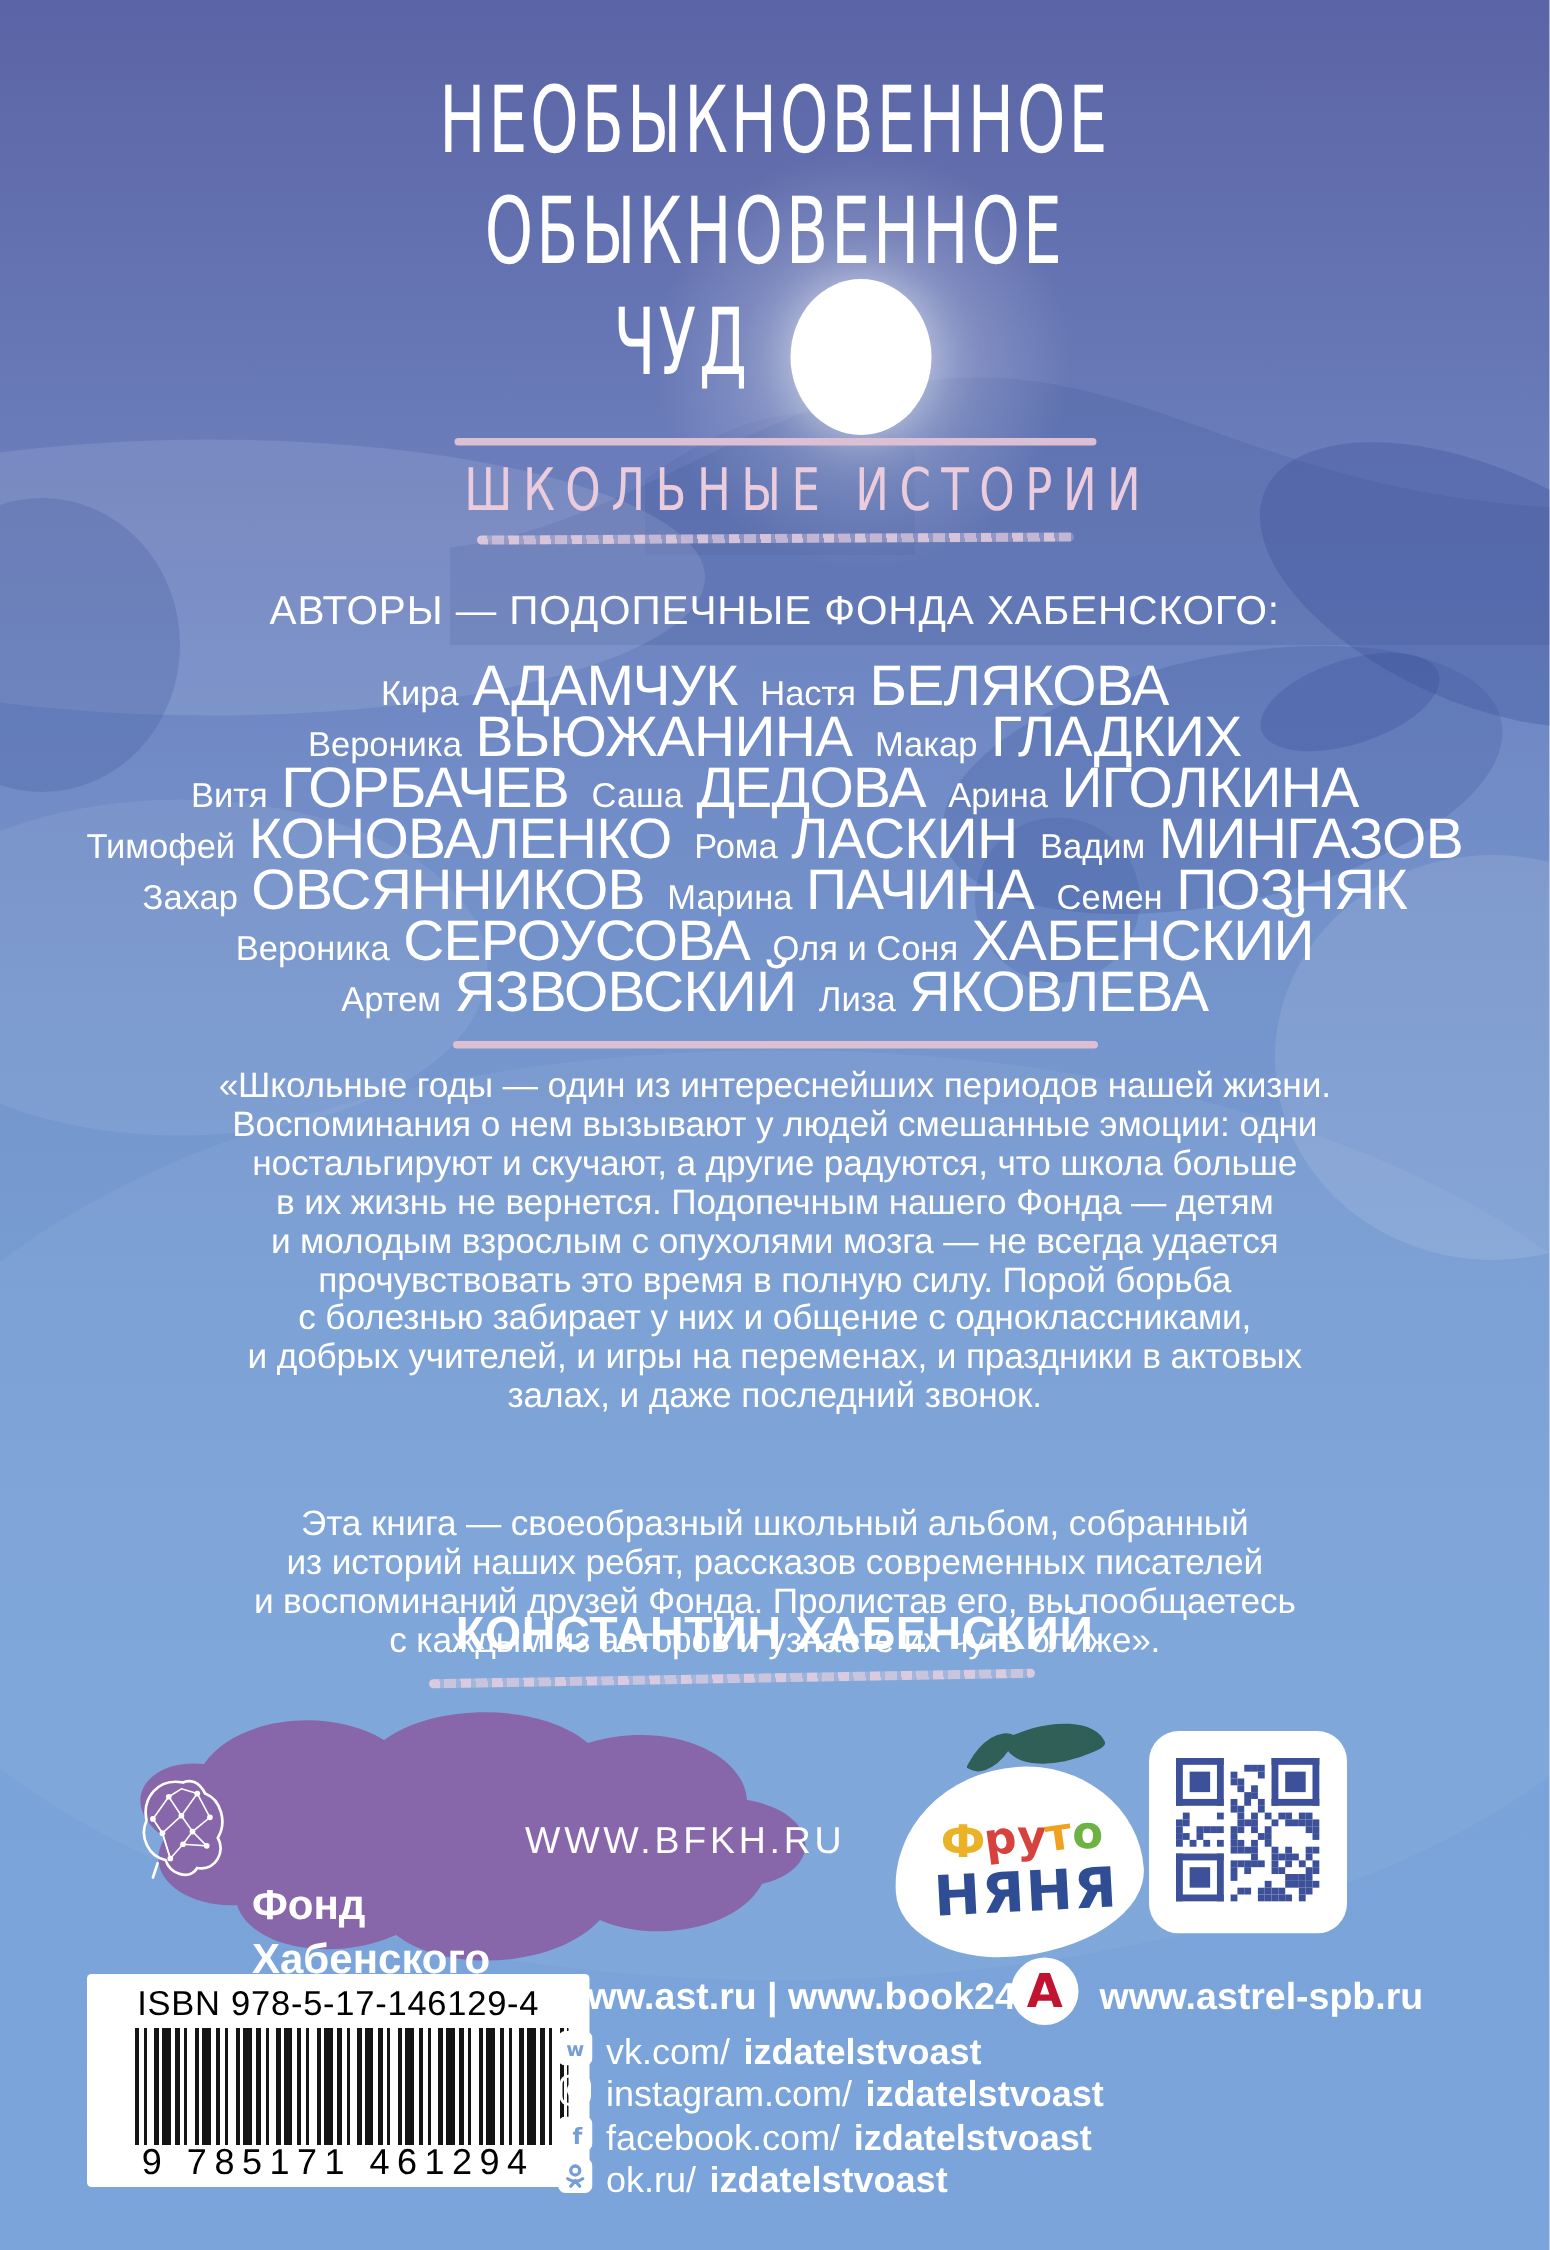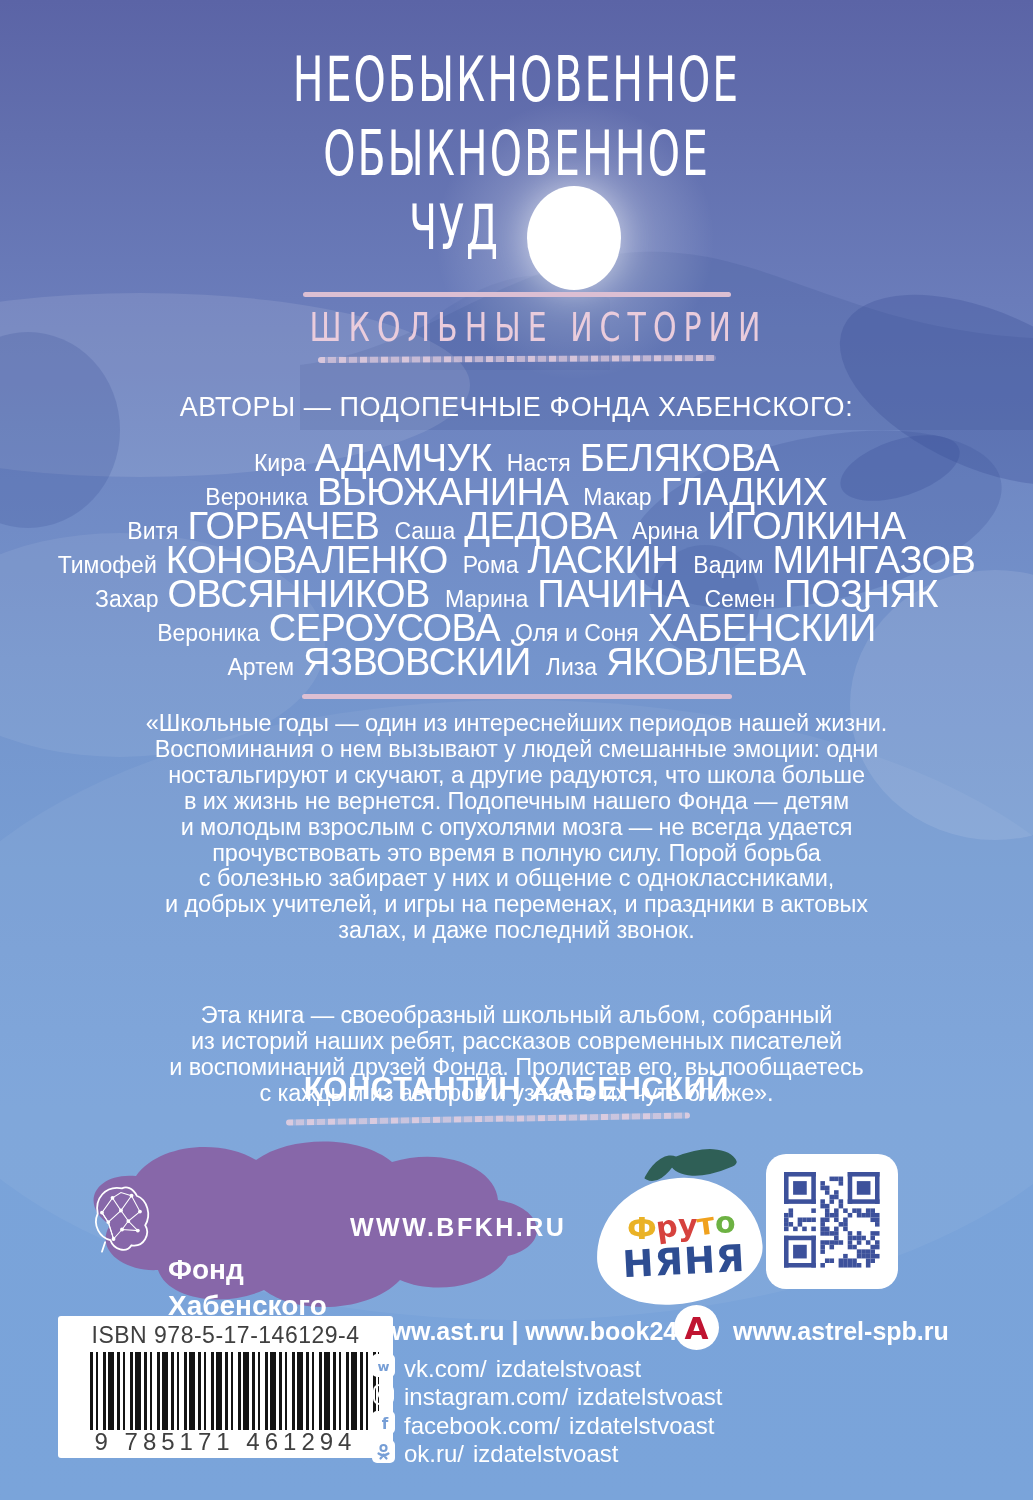--- a/index.html
+++ b/index.html
@@ -29,43 +29,43 @@
   .author-line{display:flex;justify-content:center;align-items:baseline;gap:15px;height:34px;}
   .author-pair{display:flex;align-items:baseline;gap:9px;color:#fff;}
   .a-first{font-size:23px;} .a-last{font-size:38px;letter-spacing:-.5px;}
   .quote{position:absolute;left:76px;right:76px;text-align:center;color:#fff;font-size:23.5px;line-height:25.9px;
     font-weight:400;white-space:pre-line;letter-spacing:-.1px;}
   .q1{top:711px;} .q2{top:956px;margin-top:47px;}
   .quote-author{top:1071px;font-size:31px;font-weight:700;letter-spacing:.5px;}
   .fund-blob{position:absolute;left:40px;top:1128px;width:545px;height:190px;}
   .brain{position:absolute;left:90px;top:1182px;width:64px;height:76px;}
   .fund-name{position:absolute;left:168px;top:1252px;color:#fff;font-size:28px;font-weight:700;line-height:36px;}
-  .fund-site{position:absolute;left:350px;top:1213px;color:#fff;font-size:25px;font-weight:700;letter-spacing:2.5px;}
+  .fund-site{position:absolute;left:350px;top:1213px;color:#fff;font-size:25px;font-weight:400;letter-spacing:2.5px;}
   .apple{position:absolute;left:596px;top:1148px;width:172px;height:158px;}
   .apple-body{position:absolute;left:0;top:30px;width:166px;height:126px;background:#fff;
     border-radius:52% 48% 56% 44% / 62% 58% 42% 38%;transform:rotate(-4deg);}
   .leaf{position:absolute;}
   .leaf1{left:76px;top:-2px;width:62px;height:32px;border-radius:4% 96% 10% 90%;transform:rotate(-24deg);}
   .leaf2{left:48px;top:10px;width:34px;height:20px;border-radius:4% 96% 10% 90%;transform:rotate(-62deg);}
   .fruto-l1{position:absolute;left:20px;top:60px;width:130px;text-align:center;font-family:"DejaVu Sans",sans-serif;font-weight:700;font-size:30px;transform:rotate(-4deg);}
   .fruto-l1 span{display:inline-block;}
   .fruto-l2{position:absolute;left:18px;top:92px;width:140px;text-align:center;font-family:"DejaVu Sans",sans-serif;font-weight:700;font-size:37px;letter-spacing:1px;transform:rotate(-3deg);}
   .qr-wrap{position:absolute;left:766px;top:1154px;width:132px;height:135px;}
-  .barcode-box{position:absolute;left:58px;top:1316px;width:335px;height:142px;background:#fff;border-radius:3px;color:#404040;}
+  .barcode-box{position:absolute;left:58px;top:1316px;width:335px;height:142px;background:#fff;border-radius:3px;color:#000000;}
   .isbn{position:absolute;left:0;right:0;top:6px;text-align:center;font-size:23px;letter-spacing:.5px;}
   .bars{position:absolute;left:32px;right:14px;top:36px;height:78px;
     background:repeating-linear-gradient(90deg,#141414 0 3px,#fff 3px 6px,#141414 6px 8px,#fff 8px 13px,#141414 13px 16px,#fff 16px 18px,#141414 18px 24px,#fff 24px 27px);}
   .bdigits{position:absolute;left:0;right:0;top:112px;text-align:center;font-size:24px;letter-spacing:5px;}
   .sites-left{position:absolute;left:372px;top:1317px;color:#fff;font-size:25px;font-weight:700;}
   .ast-logo{position:absolute;left:674px;top:1305px;width:45px;height:45px;background:#fff;border-radius:50%;
     display:flex;align-items:center;justify-content:center;font-family:"DejaVu Sans",sans-serif;font-weight:800;font-size:31px;}
   .astrel{position:absolute;left:733px;top:1317px;color:#fff;font-size:25px;font-weight:700;}
   .social{position:absolute;left:372px;top:1357px;display:flex;flex-direction:column;gap:5.5px;}
   .social-row{display:flex;align-items:center;gap:9px;color:#fff;font-size:24px;height:23px;}
-  .social-row .handle{font-weight:400;}
+  .social-row .handle{font-weight:700;}
   .social-icon{width:23px;height:23px;flex:0 0 23px;}
 </style>
 </head>
 <body>
 
 <div class="page">
 
   <svg class="bg-shapes" viewBox="0 0 1033 1500" preserveAspectRatio="none">
     <path d="M300,365 C420,352 510,258 640,252 C765,246 845,328 1033,338 L1033,430 L300,430 Z" fill="rgba(73,92,158,0.28)"></path>
     <path d="M430,320 C500,268 560,262 610,300 L610,370 430,370 Z" fill="rgba(73,92,158,0.18)"></path>

